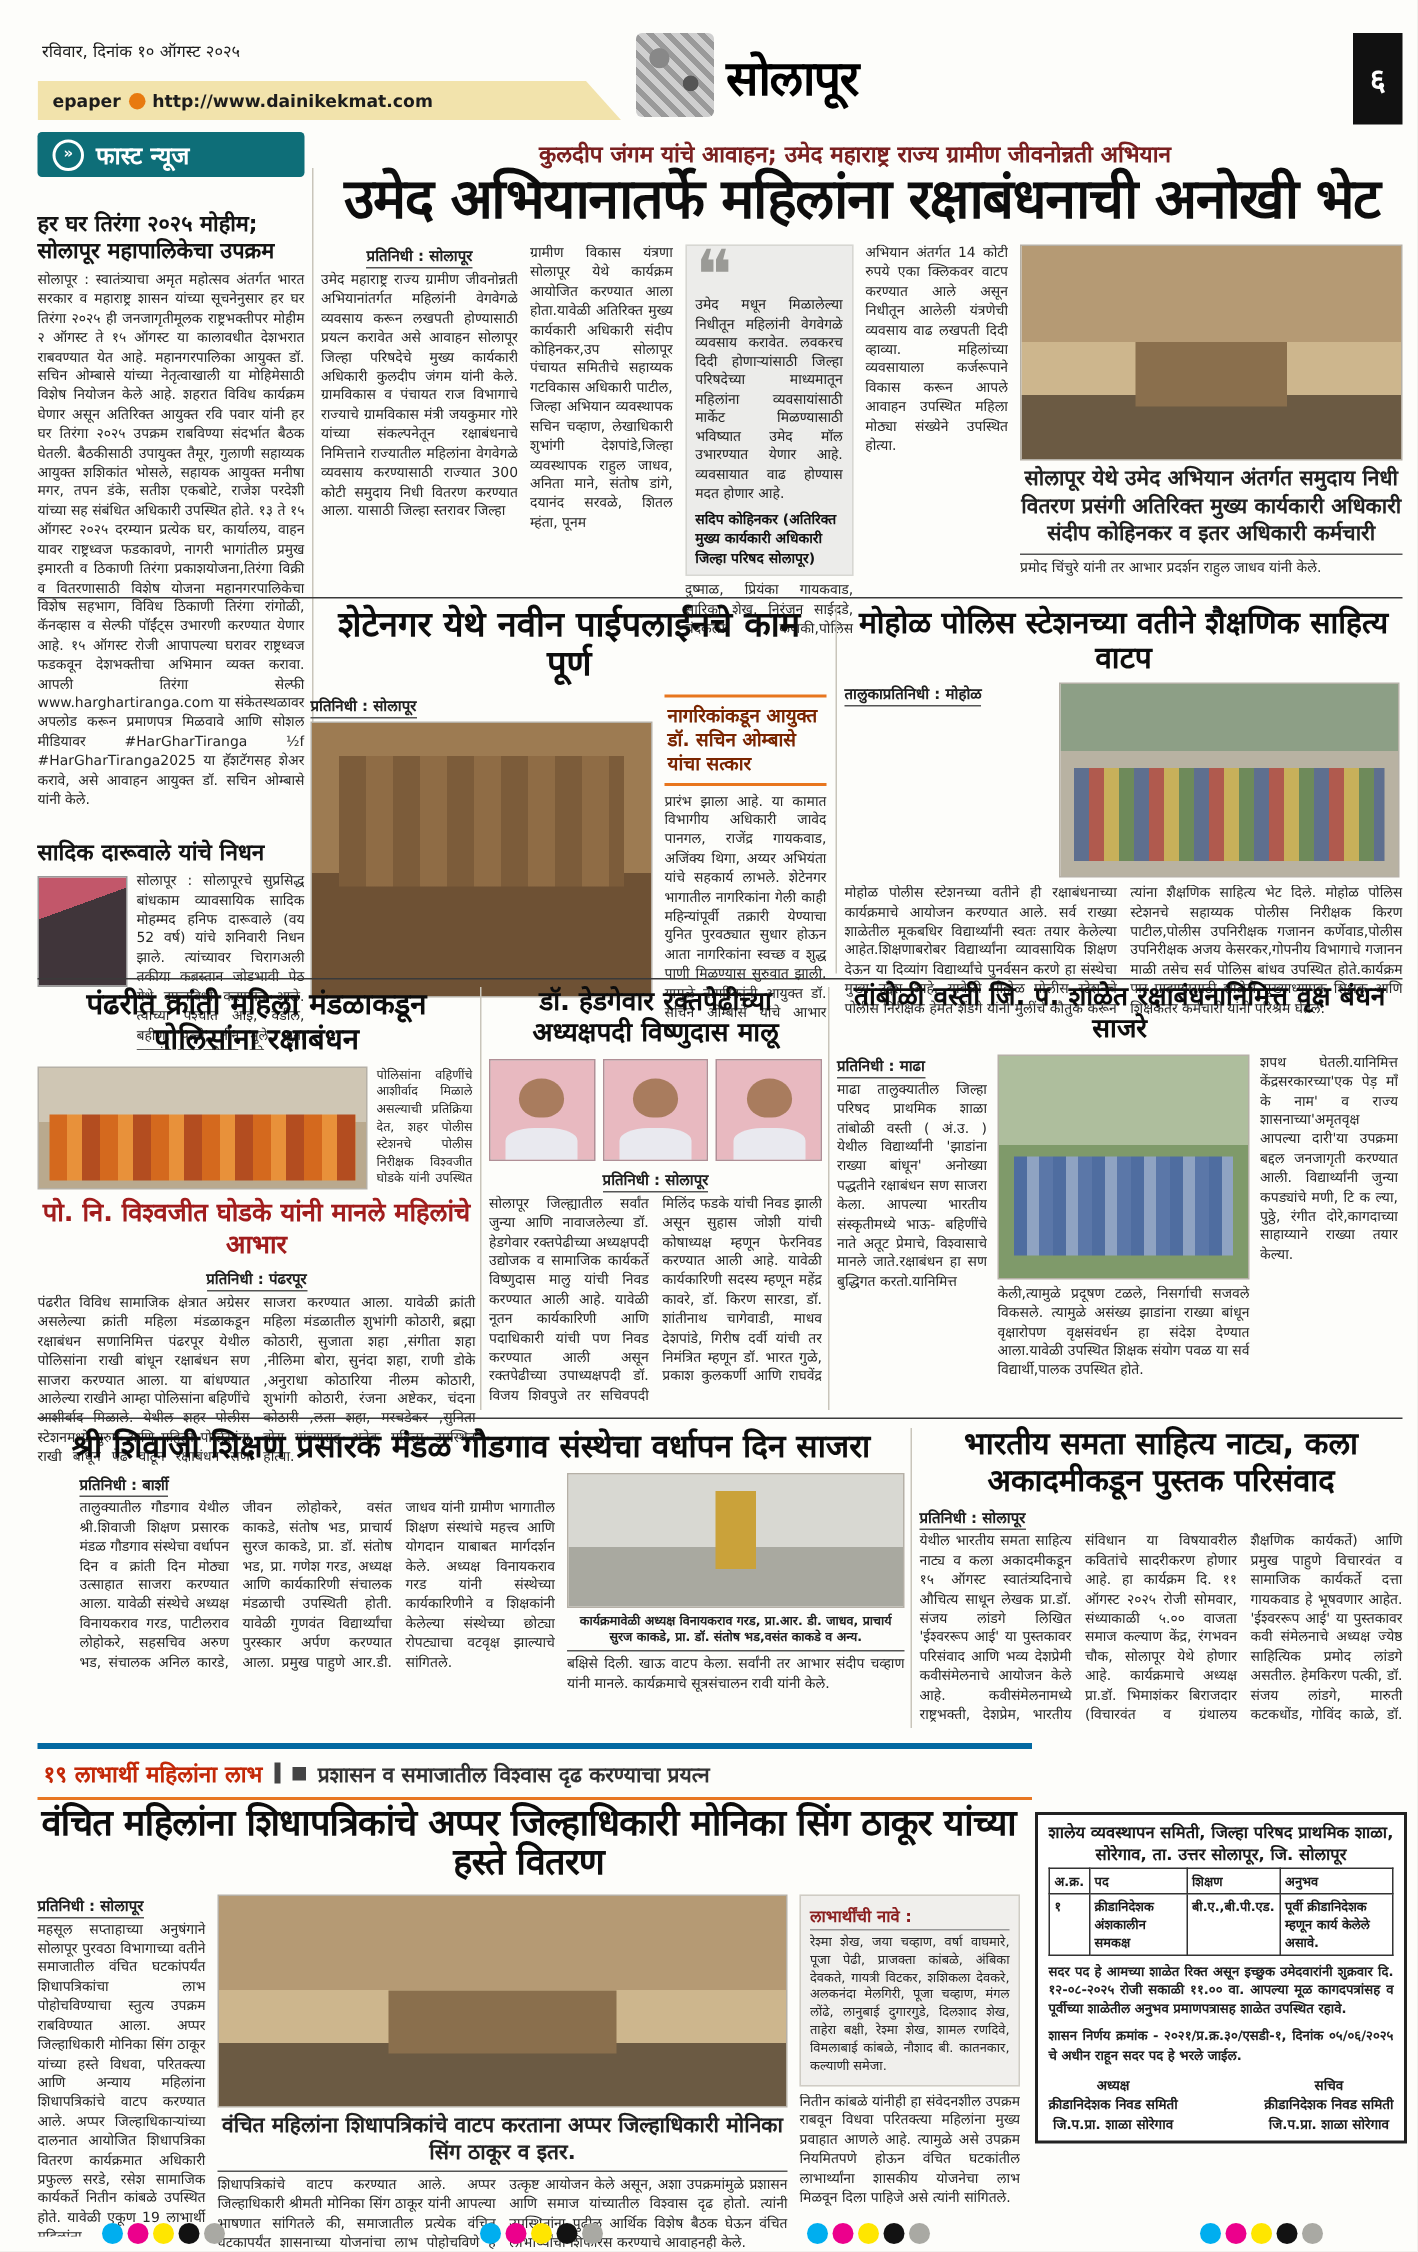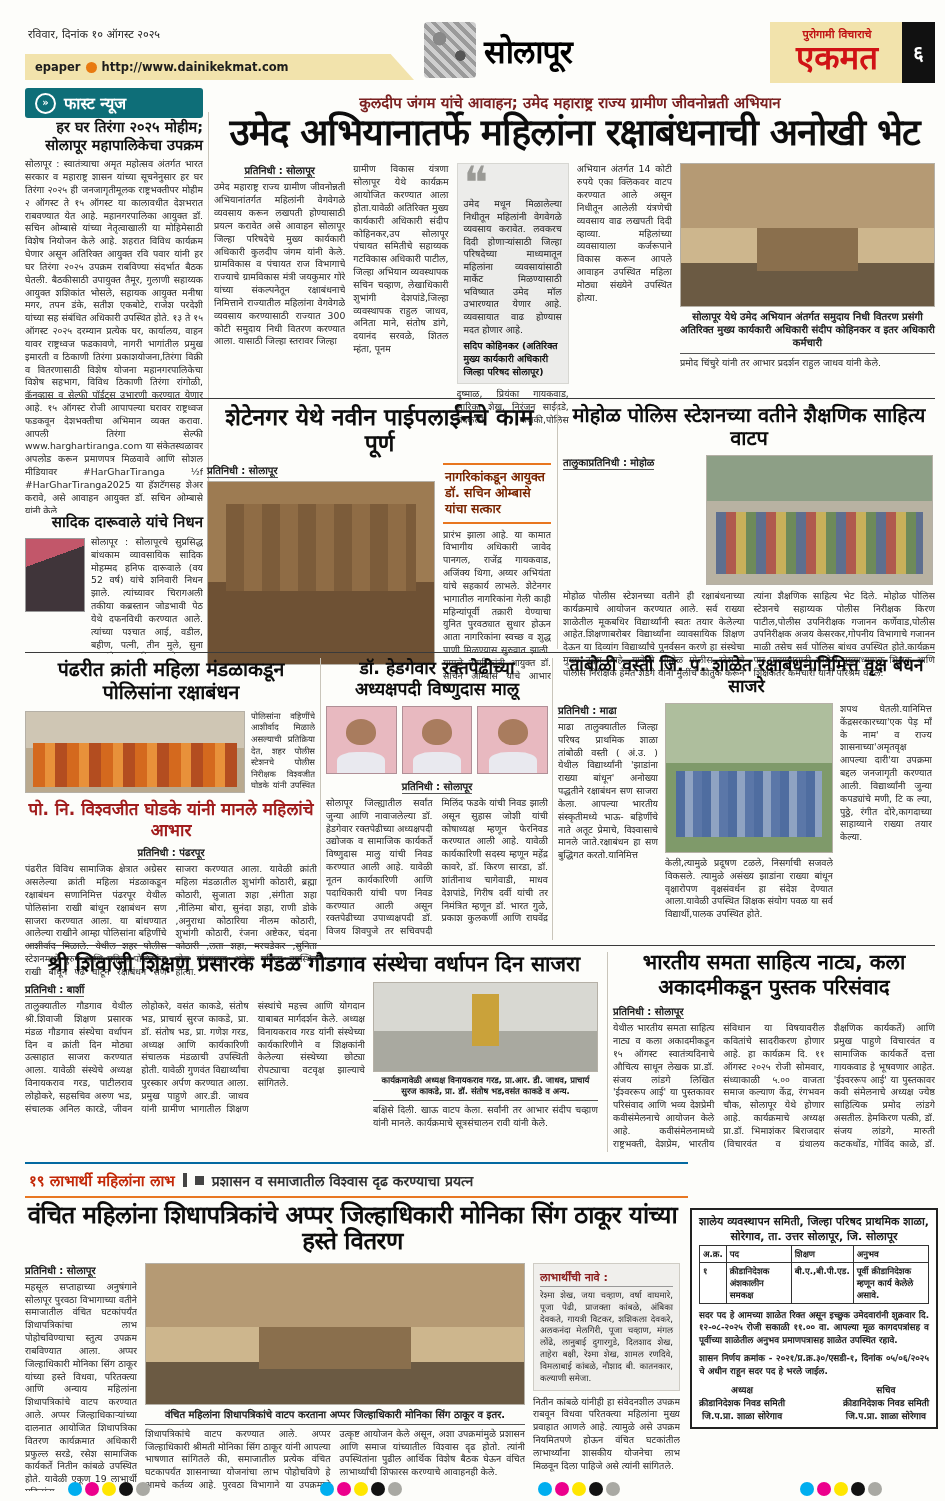--- a/index.html
+++ b/index.html
@@ -25,21 +25,21 @@
   .brand-tag{color:#c01313;font-size:11px;font-weight:bold;}
   .brand-name{color:#d01215;font-size:33px;font-weight:bold;line-height:1;}
   .pagenobox{background:#111;color:#fff;display:flex;align-items:center;justify-content:center;
     font-size:20px;font-weight:bold;}
   .kicker{color:#7a2020;font-size:15px;font-weight:bold;text-align:center;}
   
   .fastnews-hd{background:#0e6e78;color:#fff;display:flex;align-items:center;gap:8px;
      padding:4px 10px;font-size:16px;font-weight:bold;border-radius:3px;}
   .fn-ic{width:17px;height:17px;border:2px solid #fff;border-radius:50%;display:flex;
      align-items:center;justify-content:center;font-size:10px;line-height:1;}
-  .sb-h{font-size:14.5px;line-height:1.25;color:#141414;margin:0 0 4px;text-align:right;}
+  .sb-h{font-size:14.5px;line-height:1.25;color:#141414;margin:23px 0 4px;}
   .obit-ph{float:left;width:58px;height:72px;margin:2px 6px 2px 0;border:1px solid #999;
      background:linear-gradient(160deg,#c2576a 0 30%,#40353a 30% 100%);}
   
   .ph{background:#bbb;position:relative;border:1px solid #b5b0a6;}
   .ph-room{background:linear-gradient(180deg,#9d7b52 0 55%,#6e5134 55% 100%);}
   .ph-room:before{content:"";position:absolute;inset:12% 8% 40% 8%;background:
      repeating-linear-gradient(90deg,#7c5c3a 0 18px,#8f6c45 18px 36px);}
   .ph-office{background:linear-gradient(180deg,#b59a74 0 45%,#cdb68d 45% 70%,#6b5a43 70% 100%);}
   .ph-office:before{content:"";position:absolute;left:30%;top:45%;width:40%;height:30%;background:#8a6f4d;}
   .ph-group{background:linear-gradient(180deg,#8d9f86 0 35%,#b8b2a2 35% 100%);}
@@ -49,32 +49,32 @@
   .ph-women:before{content:"";position:absolute;left:3%;bottom:6%;width:94%;height:55%;background:
      repeating-linear-gradient(90deg,#d4691e 0 12px,#e8913a 12px 22px,#b34d20 22px 34px);}
   .ph-school{background:linear-gradient(180deg,#aebe9d 0 40%,#7f9a6a 40% 100%);}
   .ph-school:before{content:"";position:absolute;left:6%;bottom:10%;width:88%;height:45%;background:
      repeating-linear-gradient(90deg,#4f6da0 0 9px,#8fa3c2 9px 17px,#5b77a8 17px 26px);}
   .ph-statue{background:linear-gradient(180deg,#d8d8d2 0 55%,#a9a9a0 55% 100%);}
   .ph-statue:before{content:"";position:absolute;left:44%;top:12%;width:12%;height:60%;background:#caa23a;}
   .portrait{width:70px;height:66px;background:linear-gradient(180deg,#e8b9c0 0 100%);position:relative;border:1px solid #b08f96;}
   .portrait:before{content:"";position:absolute;left:28%;top:18%;width:44%;height:40%;border-radius:50% 50% 45% 45%;background:#a97c5e;}
   .portrait:after{content:"";position:absolute;left:15%;bottom:0;width:70%;height:32%;background:#e9e9ef;border-radius:40% 40% 0 0;}
-  .caption{font-size:10px;font-weight:bold;text-align:center;line-height:1.3;color:#222;margin-top:3px;}
+  .caption{font-size:14px;font-weight:bold;text-align:center;line-height:1.3;color:#222;margin-top:3px;}
   
   .quotebox{background:#ececea;border:1px solid #d7d7d2;padding:6px 6px 5px;position:relative;}
   .qmark{font-size:46px;color:#9a9a96;line-height:.6;font-family:"DejaVu Serif",serif;}
   .qtext{font-size:9.3px;line-height:1.35;text-align:justify;color:#222;}
   .qattr{font-size:9.3px;font-weight:bold;margin-top:3px;color:#111;}
   
   .subhead-orange{color:#7a2500;font-size:12.5px;font-weight:bold;text-align:left;line-height:1.3;
      border-top:2px solid #e8761e;border-bottom:2px solid #e8761e;padding:4px 2px;}
   .subhead-red{color:#a11d1d;font-size:17px;font-weight:bold;text-align:center;line-height:1.25;}
   
-  .banner{border-top:2px solid #0369a1;border-bottom:2.5px solid #e87722;display:flex;align-items:center;
+  .banner{border-top:4px solid #0369a1;border-bottom:2.5px solid #e87722;display:flex;align-items:center;
      gap:8px;padding:6px 4px;}
   .banner .r{color:#c32807;font-size:15px;font-weight:bold;}
   .banner .sq{width:9px;height:9px;background:#444;display:inline-block;}
   .banner .bar{width:4px;height:14px;background:#444;display:inline-block;}
   .banner .d{color:#333;font-size:14px;font-weight:bold;}
   
   .namesbox{background:#f0efec;border:1px solid #cfccc4;padding:5px 6px;}
   .namesbox .t{color:#8a1f1f;font-size:11px;font-weight:bold;border-bottom:1px solid #999;padding-bottom:2px;margin-bottom:3px;}
   
   .adbox{border:2px solid #222;background:#fff;padding:5px 7px;}
@@ -103,24 +103,20 @@
   <div class="abs" style="left:28px;top:26px;font-size:11px;">रविवार, दिनांक १० ऑगस्ट २०२५</div>
   <div class="abs epaper-strip" style="left:25px;top:54px;width:365px;">
     <span>epaper</span>
     <span class="dot-ic"></span>
     <span>http://www.dainikekmat.com</span>
   </div>
   <div class="abs masthead" style="left:424px;top:22px;">
     <div class="logo-ph"></div>
     <div class="mast-city">सोलापूर</div>
   </div>
-  <div class="abs brandbox" style="left:770px;top:22px;width:118px;height:55px;">
-    <div class="brand-tag">पुरोगामी विचाराचे</div>
-    <div class="brand-name">एकमत</div>
-  </div>
   <div class="abs pagenobox" style="left:902px;top:22px;width:33px;height:61px;">६</div>
   <div class="abs kicker" style="left:205px;top:92px;width:730px;">कुलदीप जंगम यांचे आवाहन; उमेद महाराष्ट्र राज्य ग्रामीण जीवनोन्नती अभियान</div>
 
   <div class="abs" style="left:25px;top:88px;width:178px;">
     <div class="fastnews-hd">
       <span class="fn-ic">»</span>
       <span>फास्ट न्यूज</span>
     </div>
     <h3 class="sb-h">हर घर तिरंगा २०२५ मोहीम; सोलापूर महापालिकेचा उपक्रम</h3>
     <div class="body-txt" style="height:355px;overflow:hidden;">सोलापूर : स्वातंत्र्याचा अमृत महोत्सव अंतर्गत भारत सरकार व महाराष्ट्र शासन यांच्या सूचनेनुसार हर घर तिरंगा २०२५ ही जनजागृतीमूलक राष्ट्रभक्तीपर मोहीम २ ऑगस्ट ते १५ ऑगस्ट या कालावधीत देशभरात राबवण्यात येत आहे. महानगरपालिका आयुक्त डॉ. सचिन ओम्बासे यांच्या नेतृत्वाखाली या मोहिमेसाठी विशेष नियोजन केले आहे. शहरात विविध कार्यक्रम घेणार असून अतिरिक्त आयुक्त रवि पवार यांनी हर घर तिरंगा २०२५ उपक्रम राबविण्या संदर्भात बैठक घेतली. बैठकीसाठी उपायुक्त तैमूर, गुलाणी सहाय्यक आयुक्त शशिकांत भोसले, सहायक आयुक्त मनीषा मगर, तपन डंके, सतीश एकबोटे, राजेश परदेशी यांच्या सह संबंधित अधिकारी उपस्थित होते. १३ ते १५ ऑगस्ट २०२५ दरम्यान प्रत्येक घर, कार्यालय, वाहन यावर राष्ट्रध्वज फडकावणे, नागरी भागांतील प्रमुख इमारती व ठिकाणी तिरंगा प्रकाशयोजना,तिरंगा विक्री व वितरणासाठी विशेष योजना महानगरपालिकेचा विशेष सहभाग, विविध ठिकाणी तिरंगा रांगोळी, कॅनव्हास व सेल्फी पॉईंट्स उभारणी करण्यात येणार आहे. १५ ऑगस्ट रोजी आपापल्या घरावर राष्ट्रध्वज फडकवून देशभक्तीचा अभिमान व्यक्त करावा. आपली तिरंगा सेल्फी www.harghartiranga.com या संकेतस्थळावर अपलोड करून प्रमाणपत्र मिळवावे आणि सोशल मीडियावर #HarGharTiranga ½f #HarGharTiranga2025 या हॅशटॅगसह शेअर करावे, असे आवाहन आयुक्त डॉ. सचिन ओम्बासे यांनी केले.</div>
@@ -223,21 +219,21 @@
         <div class="body-txt" style="margin-top:4px;height:74px;overflow:hidden;">केली,त्यामुळे प्रदूषण टळले, निसर्गाची सजवले विकसले. त्यामुळे असंख्य झाडांना राख्या बांधून वृक्षारोपण वृक्षसंवर्धन हा संदेश देण्यात आला.यावेळी उपस्थित शिक्षक संयोग पवळ या सर्व विद्यार्थी,पालक उपस्थित होते.</div>
       </div>
       <div class="body-txt" style="width:92px;height:232px;overflow:hidden;">शपथ घेतली.यानिमित्त केंद्रसरकारच्या'एक पेड़ माँ के नाम' व राज्य शासनाच्या'अमृतवृक्ष आपल्या दारी'या उपक्रमा बद्दल जनजागृती करण्यात आली. विद्यार्थ्यांनी जुन्या कपड्यांचे मणी, टि क ल्या, पुठ्ठे, रंगीत दोरे,कागदाच्या साहाय्याने राख्या तयार केल्या.</div>
     </div>
   </div>
 
   <div class="abs rule-t" style="left:25px;top:945px;width:910px;"></div>
 
   <div class="abs" style="left:25px;top:952px;width:578px;">
     <h2 style="font-size:21px;text-align:center;line-height:1.15;">श्री शिवाजी शिक्षण प्रसारक मंडळ गौडगाव संस्थेचा वर्धापन दिन साजरा</h2>
-    <div style="display:flex;gap:8px;margin-top:6px;">
+    <div style="display:flex;gap:8px;margin-top:6px;margin-left:28px;">
       <div style="width:340px;">
         <div class="byline"><u>प्रतिनिधी : बार्शी</u></div>
         <div class="body-txt cols3" style="margin-top:4px;height:158px;overflow:hidden;">तालुक्यातील गौडगाव येथील श्री.शिवाजी शिक्षण प्रसारक मंडळ गौडगाव संस्थेचा वर्धापन दिन व क्रांती दिन मोठ्या उत्साहात साजरा करण्यात आला. यावेळी संस्थेचे अध्यक्ष विनायकराव गरड, पाटीलराव लोहोकरे, सहसचिव अरुण भड, संचालक अनिल कारडे, जीवन लोहोकरे, वसंत काकडे, संतोष भड, प्राचार्य सुरज काकडे, प्रा. डॉ. संतोष भड, प्रा. गणेश गरड, अध्यक्ष आणि कार्यकारिणी संचालक मंडळाची उपस्थिती होती. यावेळी गुणवंत विद्यार्थ्यांचा पुरस्कार अर्पण करण्यात आला. प्रमुख पाहुणे आर.डी. जाधव यांनी ग्रामीण भागातील शिक्षण संस्थांचे महत्त्व आणि योगदान याबाबत मार्गदर्शन केले. अध्यक्ष विनायकराव गरड यांनी संस्थेच्या कार्यकारिणीने व शिक्षकांनी केलेल्या संस्थेच्या छोट्या रोपट्याचा वटवृक्ष झाल्याचे सांगितले.</div>
       </div>
       <div style="width:225px;">
         <div class="ph ph-statue" style="width:223px;height:88px;"></div>
         <div class="caption" style="font-size:8.4px;">कार्यक्रमावेळी अध्यक्ष विनायकराव गरड, प्रा.आर. डी. जाधव, प्राचार्य सुरज काकडे, प्रा. डॉ. संतोष भड,वसंत काकडे व अन्य.</div>
         <div class="body-txt hline" style="margin-top:3px;padding-top:3px;height:40px;overflow:hidden;">बक्षिसे दिली. खाऊ वाटप केला. सर्वांनी तर आभार संदीप चव्हाण यांनी मानले. कार्यक्रमाचे सूत्रसंचालन रावी यांनी केले.</div>
       </div>
     </div>

